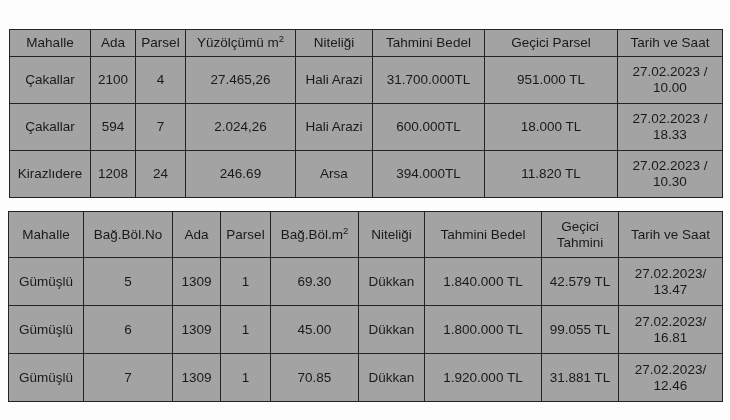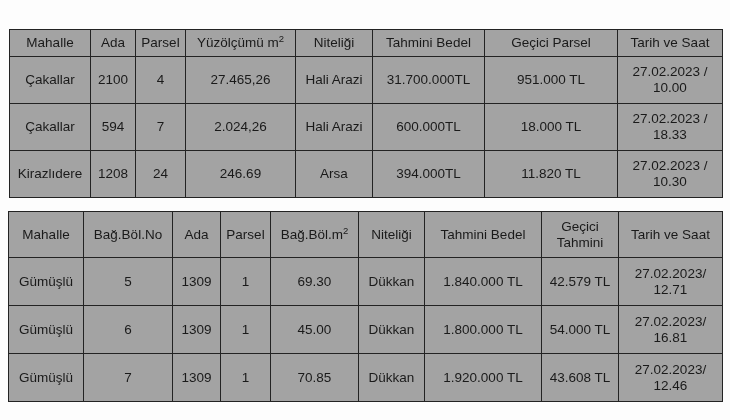--- a/index.html
+++ b/index.html
@@ -203,49 +203,49 @@
           <td>5</td>
           <td>1309</td>
           <td>1</td>
           <td>69.30</td>
           <td>Dükkan</td>
           <td>1.840.000 TL</td>
           <td>42.579 TL</td>
           <td>
               <span class="stack">
                 <span>27.02.2023/</span>
-                <span>12.71</span>
+                <span>13.47</span>
               </span>
             </td>
         </tr>
         <tr>
           <td>Gümüşlü</td>
           <td>6</td>
           <td>1309</td>
           <td>1</td>
           <td>45.00</td>
           <td>Dükkan</td>
           <td>1.800.000 TL</td>
-          <td>54.000 TL</td>
+          <td>99.055 TL</td>
           <td>
               <span class="stack">
                 <span>27.02.2023/</span>
                 <span>16.81</span>
               </span>
             </td>
         </tr>
         <tr>
           <td>Gümüşlü</td>
           <td>7</td>
           <td>1309</td>
           <td>1</td>
           <td>70.85</td>
           <td>Dükkan</td>
           <td>1.920.000 TL</td>
-          <td>43.608 TL</td>
+          <td>31.881 TL</td>
           <td>
               <span class="stack">
                 <span>27.02.2023/</span>
                 <span>12.46</span>
               </span>
             </td>
         </tr>
       </tbody>
     </table>
   </div>

